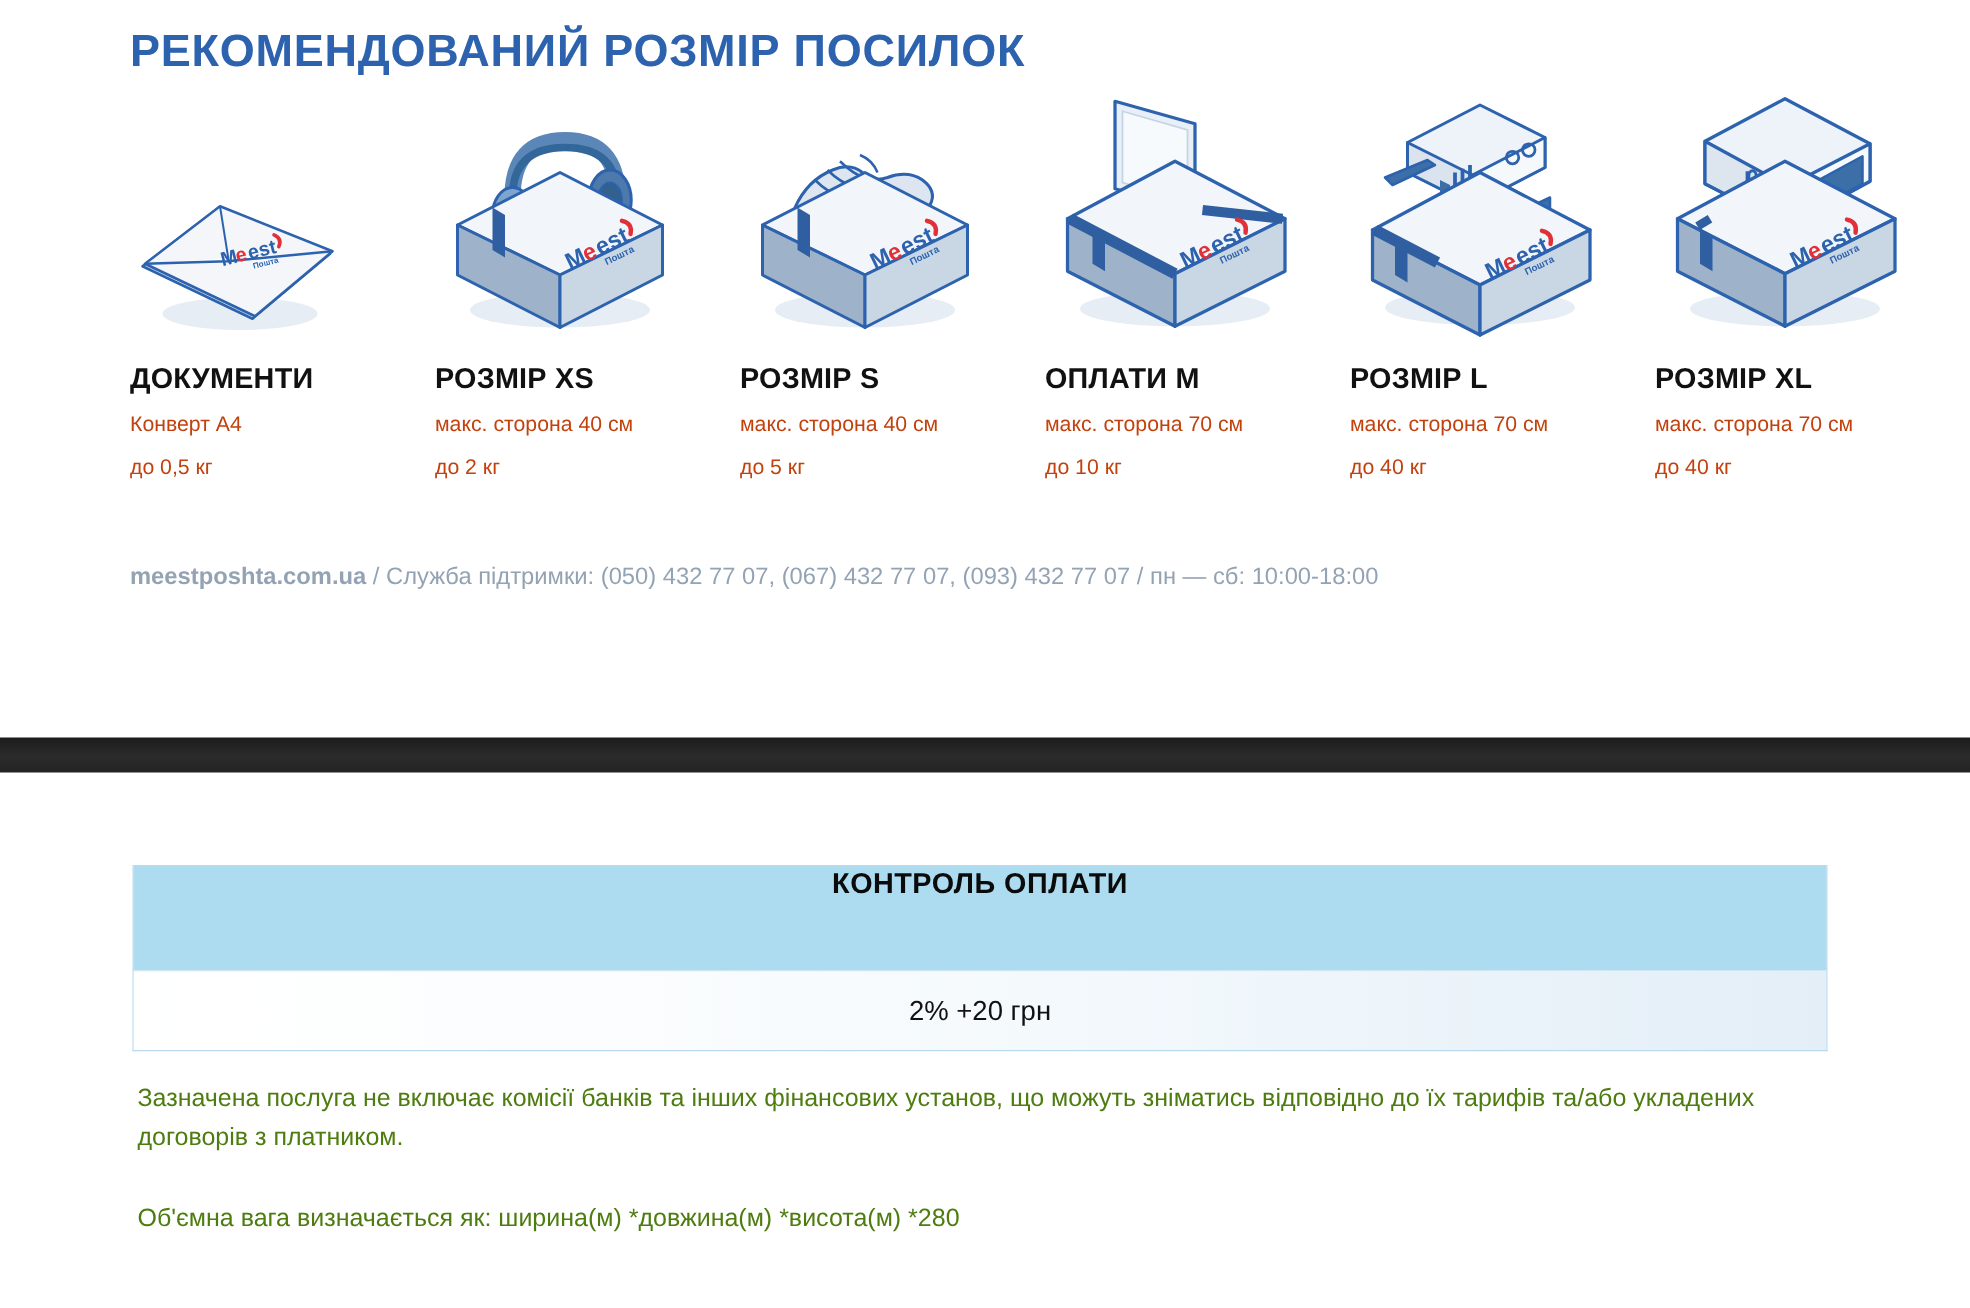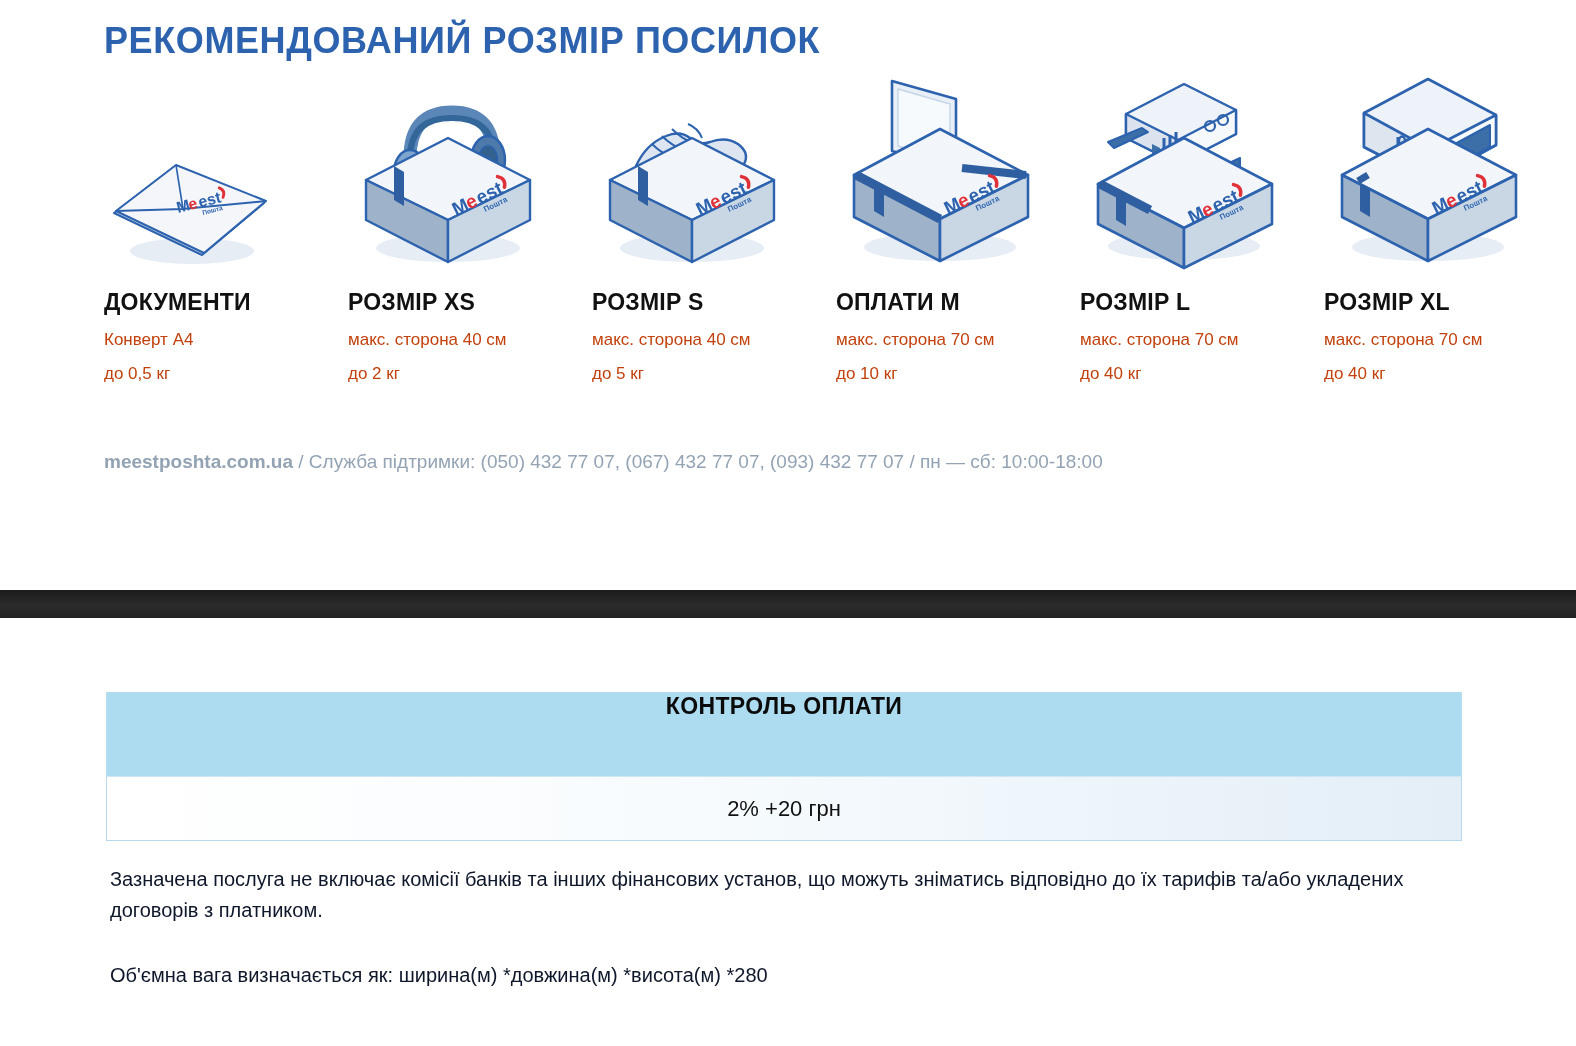--- a/index.html
+++ b/index.html
@@ -116,21 +116,21 @@
   }
   .pay-body-text { font-size: 22px; font-weight: 400; color: #111111; }
 
   
   .note-block {
     position: absolute;
     left: 110px;
     width: 1370px;
     font-size: 20px;
     line-height: 31px;
-    color: #0f172a;
+    color: #4d7c0f;
   }
   .note-1 { top: 864px; }
   .note-2 { top: 960px; }
   .note-line { white-space: nowrap; }
   .note-wrap { white-space: normal; }
 </style>
 </head>
 <body>
 
 <div class="page">

